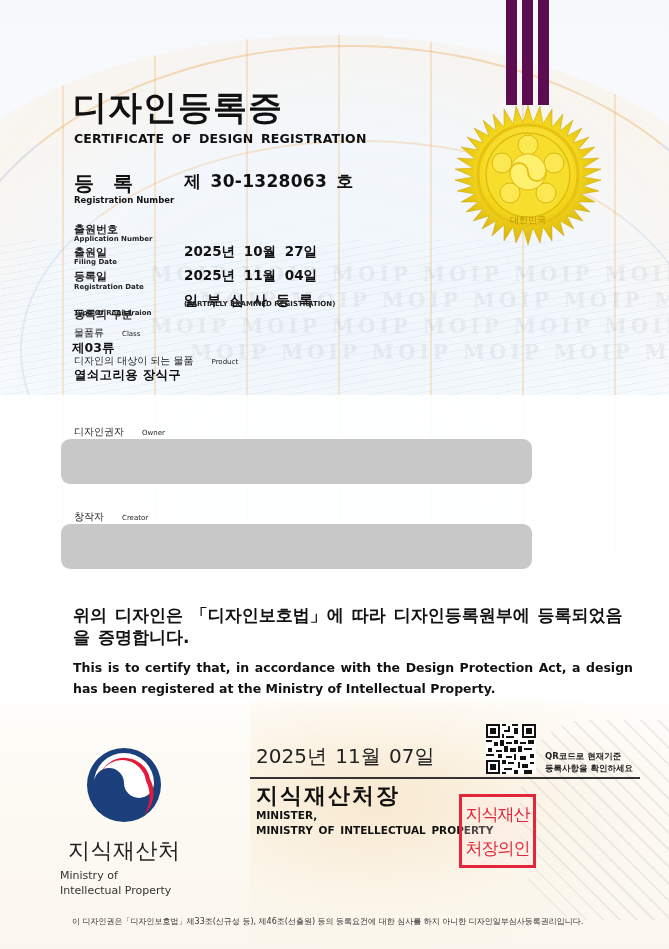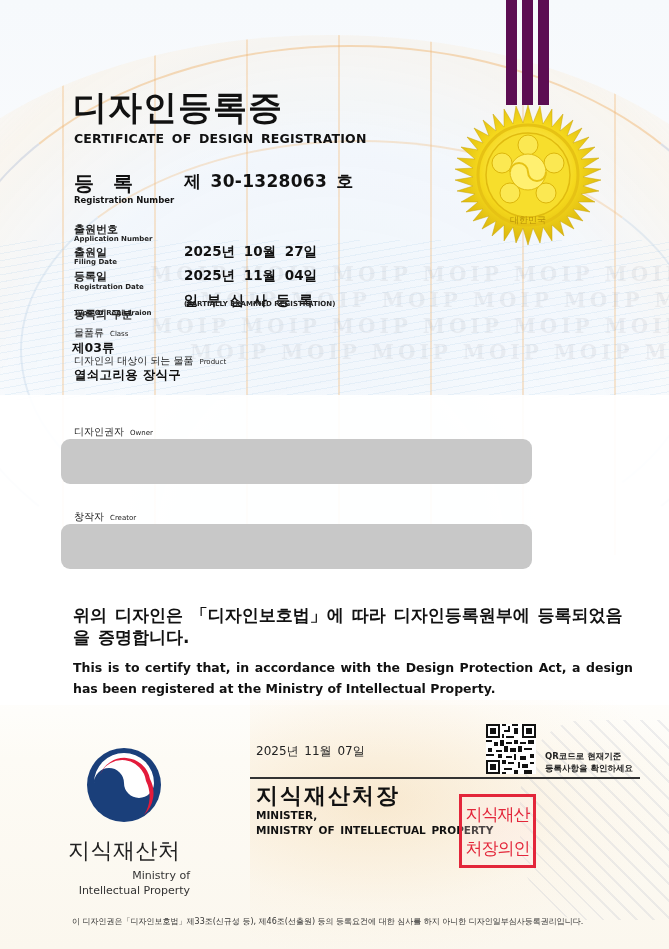--- a/index.html
+++ b/index.html
@@ -40,35 +40,35 @@
     .reg-label-en { position: absolute; left: 74px; top: 195px; font-size: 8.5px; font-weight: bold; }
     .reg-value { position: absolute; left: 184px; top: 170px; font-size: 17px; font-weight: bold; letter-spacing: 0.3px; word-spacing: 3px; }
 
     .field-ko { position: absolute; left: 74px; font-size: 11px; font-weight: bold; color: #222; }
     .field-en { position: absolute; left: 74px; font-size: 7px; font-weight: bold; color: #222; }
     .field-val { position: absolute; left: 184px; font-size: 13.5px; font-weight: bold; color: #111; word-spacing: 4px; }
     .field-val.spaced { letter-spacing: 9px; font-size: 14px; }
     .field-val-sub { position: absolute; left: 184px; top: 300px; font-size: 7px; font-weight: bold; color: #222; }
 
     .small-label { position: absolute; left: 74px; font-size: 10px; color: #222; }
-    .small-label .en { font-size: 7px; margin-left: 6px; }
+    .small-label .en { font-size: 7px; margin-left: 18px; }
     .class-val { position: absolute; left: 72px; top: 340px; font-size: 12.5px; font-weight: bold; }
     .product-val { position: absolute; left: 74px; top: 367px; font-size: 12.5px; font-weight: bold; letter-spacing: 0.3px; }
 
     .redact { position: absolute; left: 61px; width: 471px; height: 45px; background: #c8c8c8; border-radius: 9px; }
 
     .statement-ko { position: absolute; left: 73px; top: 604px; width: 560px; font-size: 17px; font-weight: bold; line-height: 22px; color: #111; word-spacing: 2px; }
     .statement-en { position: absolute; left: 73px; top: 657px; width: 560px; font-size: 12.5px; font-weight: bold; line-height: 21px; color: #111; text-align: justify; text-align-last: left; }
 
     
     .logo { position: absolute; left: 84px; top: 745px; width: 80px; height: 80px; }
     .logo-ko { position: absolute; left: 68px; top: 836px; font-size: 22px; color: #222; letter-spacing: 0.5px; }
-    .logo-en { position: absolute; left: 60px; top: 868px; width: 130px; text-align: right; font-size: 11px; line-height: 15px; color: #333; }
-
-    .issue-date { position: absolute; left: 256px; top: 743px; font-size: 12px; color: #222; word-spacing: 2px; }
+    .logo-en { position: absolute; left: 60px; top: 868px; width: 130px; text-align: left; font-size: 11px; line-height: 15px; color: #333; }
+
+    .issue-date { position: absolute; left: 256px; top: 743px; font-size: 20px; color: #222; word-spacing: 2px; }
     .qr { position: absolute; left: 486px; top: 724px; width: 50px; height: 50px; }
     .qr-text { position: absolute; left: 545px; top: 750px; font-size: 8.5px; font-weight: bold; color: #222; line-height: 12px; }
     .sig-line { position: absolute; left: 250px; top: 777px; width: 390px; height: 2px; background: #333; }
     .minister-ko { position: absolute; left: 256px; top: 781px; font-size: 22px; font-weight: bold; letter-spacing: 2px; color: #111; }
     .minister-en { position: absolute; left: 256px; top: 808px; font-size: 10.5px; font-weight: bold; line-height: 15px; color: #111; word-spacing: 2px; }
     .seal { position: absolute; left: 459px; top: 794px; width: 77px; height: 74px; border: 3px solid #e3263a; background: rgba(255,230,230,0.25);
       color: #e3263a; font-size: 17px; line-height: 34px; text-align: center; letter-spacing: -1px; padding-top: 0px; }
     .seal span { display: block; }
 
     .footnote { position: absolute; left: 72px; top: 916px; font-size: 8px; color: #333; white-space: nowrap; }

